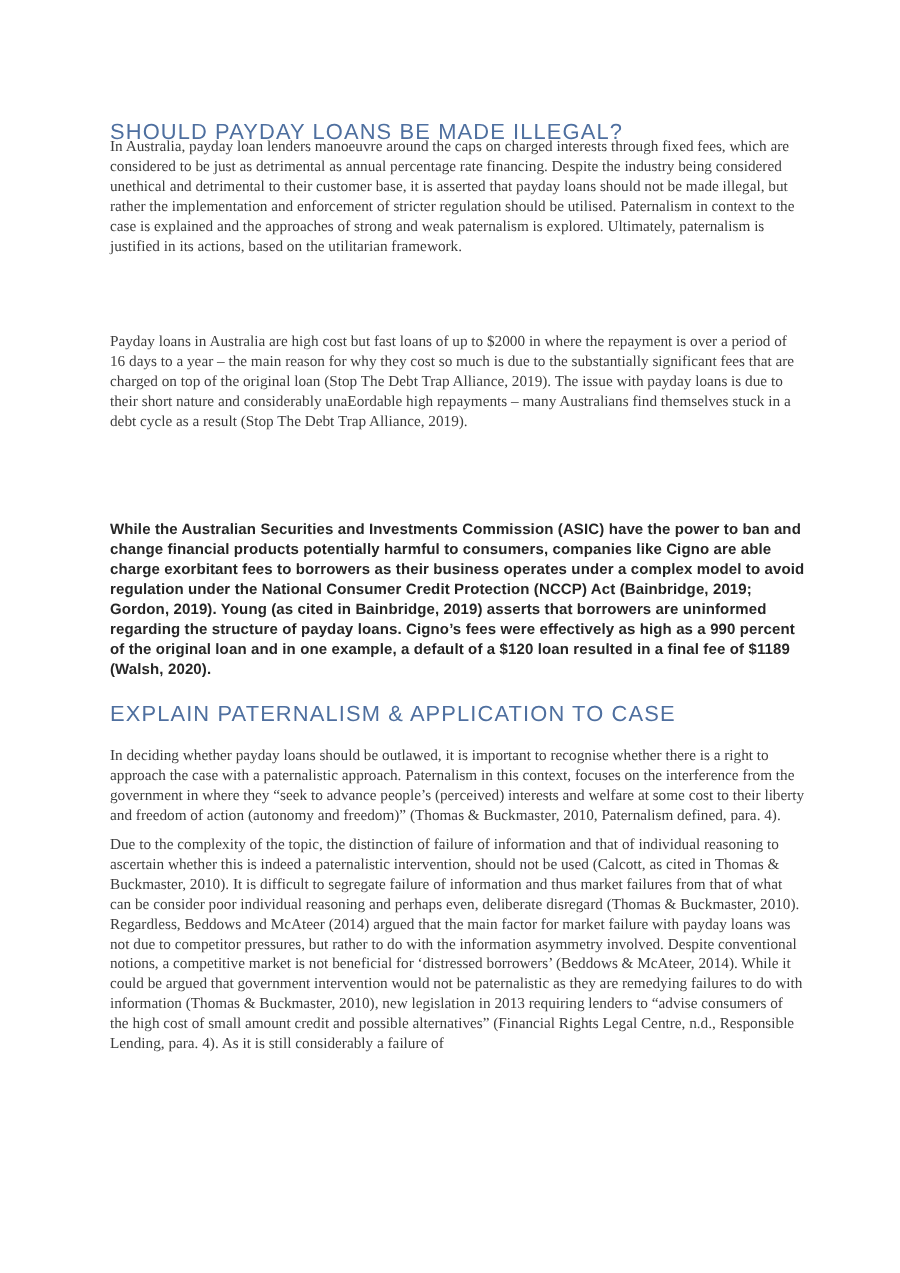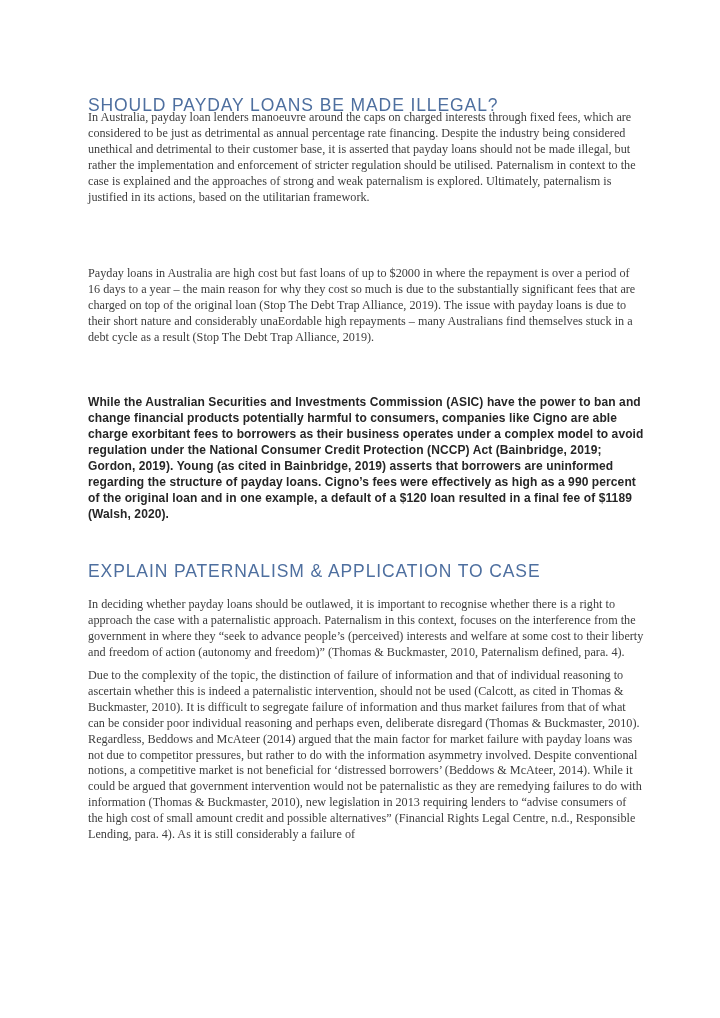--- a/index.html
+++ b/index.html
@@ -49,21 +49,21 @@
     line-height: 16px;
     letter-spacing: 0.1px;
     color: var(--bold-color);
     text-align: left;
   }
   
   #h1 { top: 94px; }
   #p1 { top: 110px; }
   #h2 { top: 257px; }
   #p2 { top: 266px; }
-  #p3 { top: 394px; }
+  #p3 { top: 415px; }
   #h3 { top: 560px; }
   #p4 { top: 582px; margin-top: 15px; }
   #p5 { top: 668px; }
 </style>
 </head>
 <body>
 
 <div class="page">
 
   <h1 id="h1" class="block heading">SHOULD PAYDAY LOANS BE MADE ILLEGAL?</h1>

